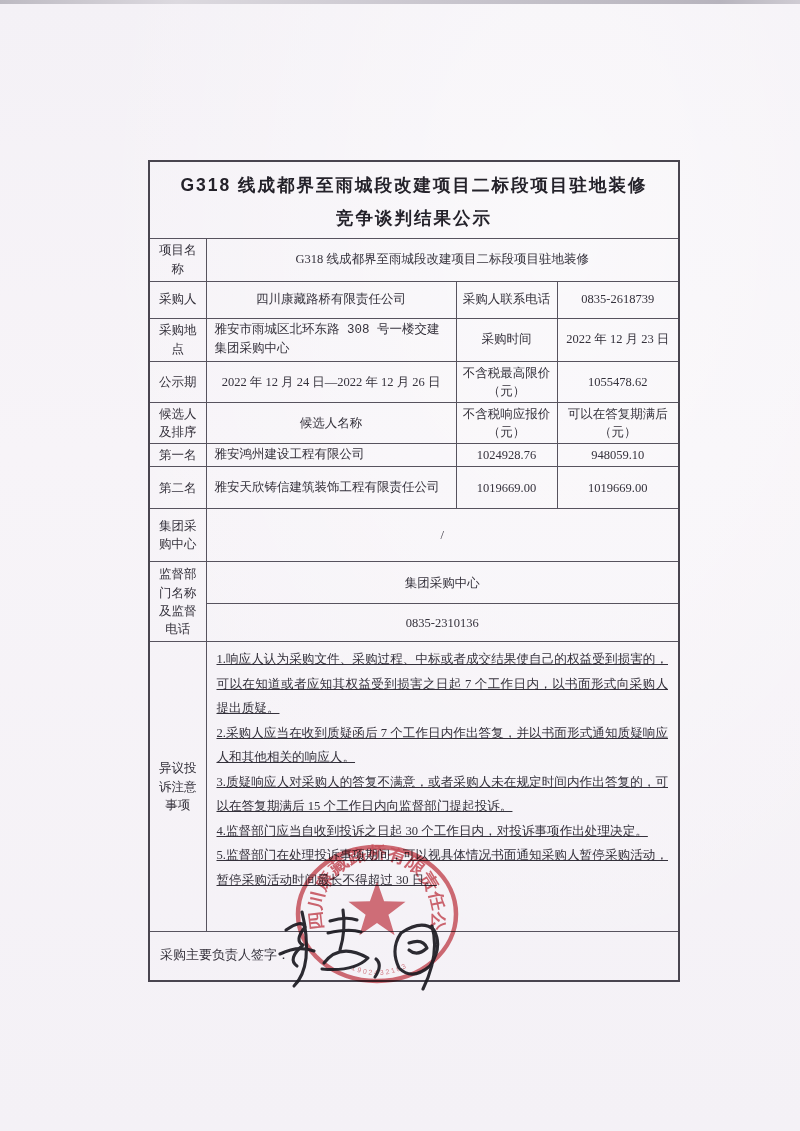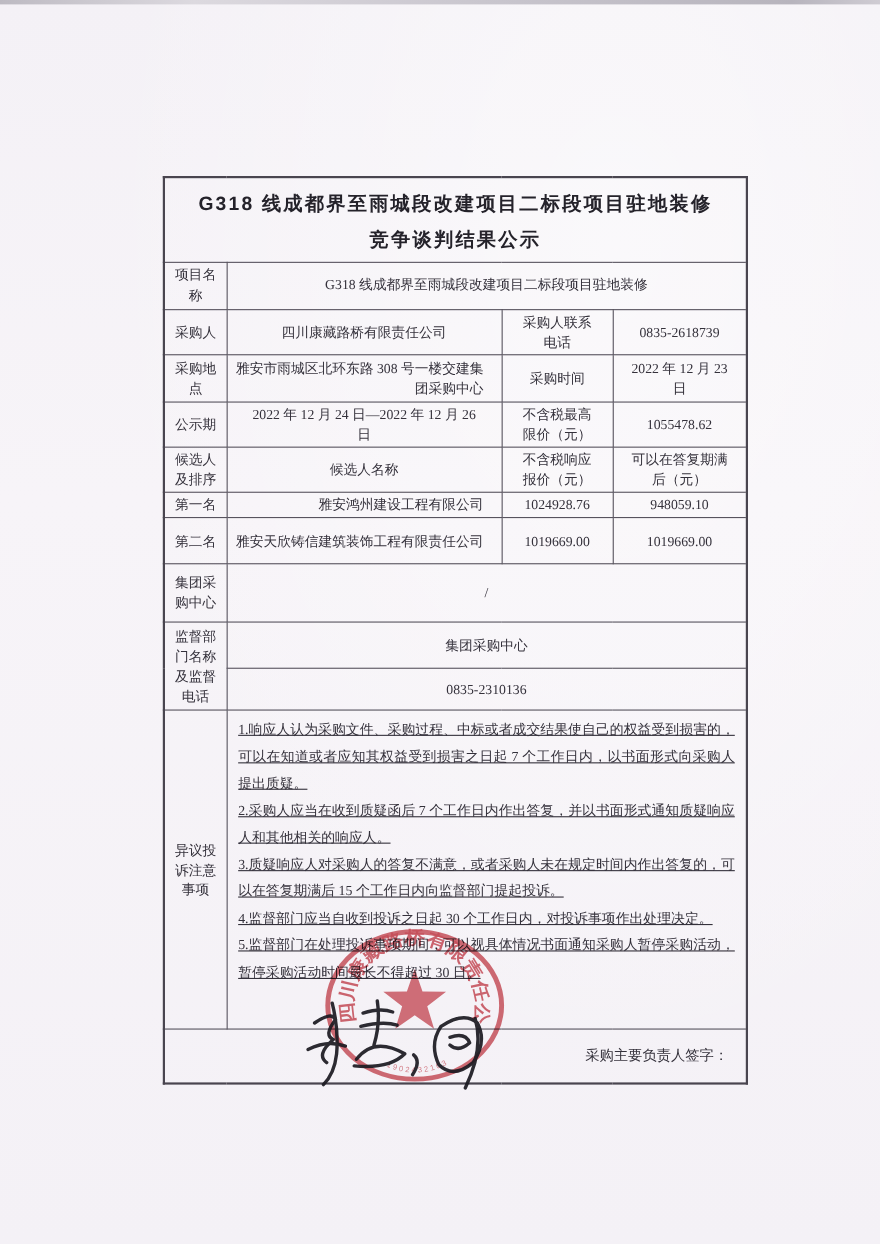--- a/index.html
+++ b/index.html
@@ -18,37 +18,37 @@
   }
   table.doc{
     position:absolute;left:148px;top:160px;width:530px;
     border-collapse:collapse;table-layout:fixed;
     border:2px solid #49454f;
   }
   td{
     border:1px solid #57535e;
     font-size:12.5px;line-height:1.45;
     text-align:center;vertical-align:middle;
-    padding:2px 16px;color:#34313b;
+    padding:2px 4px;color:#34313b;
     word-break:break-all;
   }
   td.lbl{padding:2px 6px;}
-  td.left{text-align:right;padding-left:8px;}
+  td.left{text-align:left;padding-left:8px;font-family:Liberation Mono, monospace;}
   td.title-cell{
     font-family:"Liberation Sans", sans-serif;
     font-weight:bold;font-size:17.5px;letter-spacing:2px;
     line-height:33px;color:#24222a;padding-top:6px;
   }
   td.notes{
     text-align:justify;vertical-align:top;
     padding:5px 10px 4px 10px;line-height:24.5px;font-size:12.6px;
   }
   td.notes p{margin:0;text-decoration:underline;}
   td.sig{
-    text-align:right;padding-left:10px;font-size:13px;
+    text-align:left;padding-left:10px;font-size:13px;
   }
   .seal{position:absolute;left:290px;top:838px;mix-blend-mode:multiply;opacity:.92;}
   .handwriting{position:absolute;left:272px;top:902px;}
 </style>
 </head>
 <body>
 
 <div class="page">
   <div class="scan-edge"></div>
 

